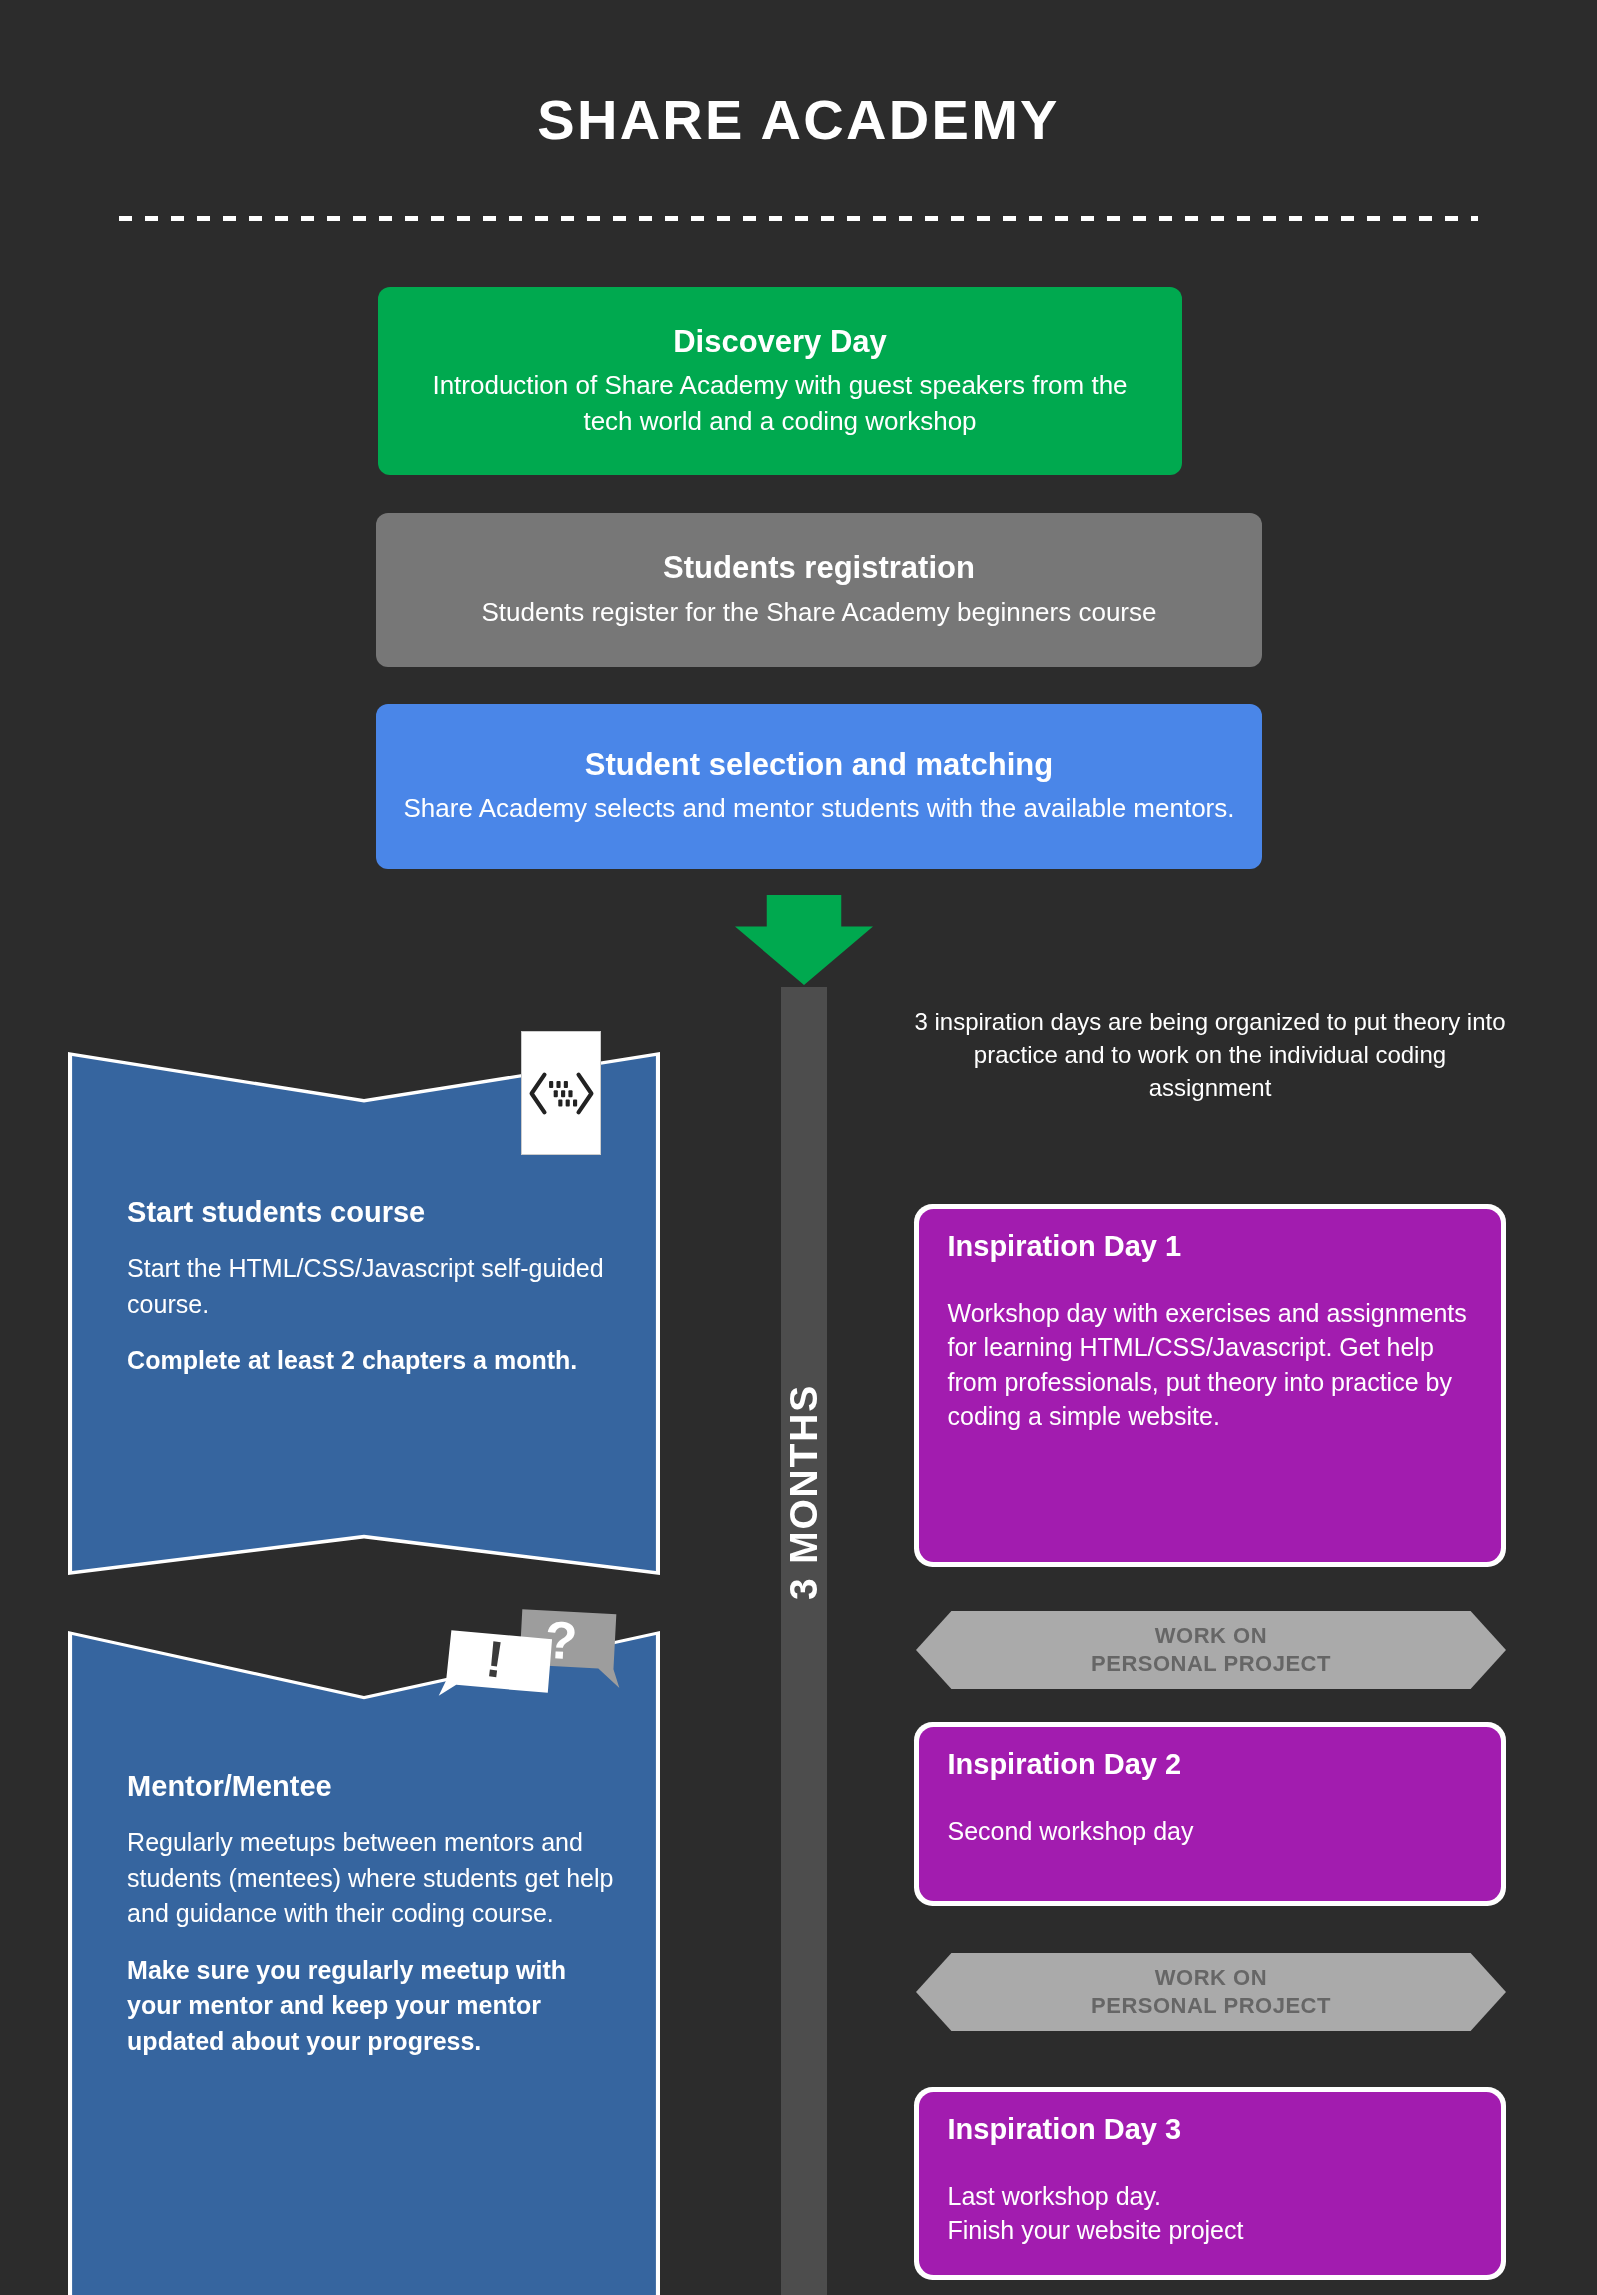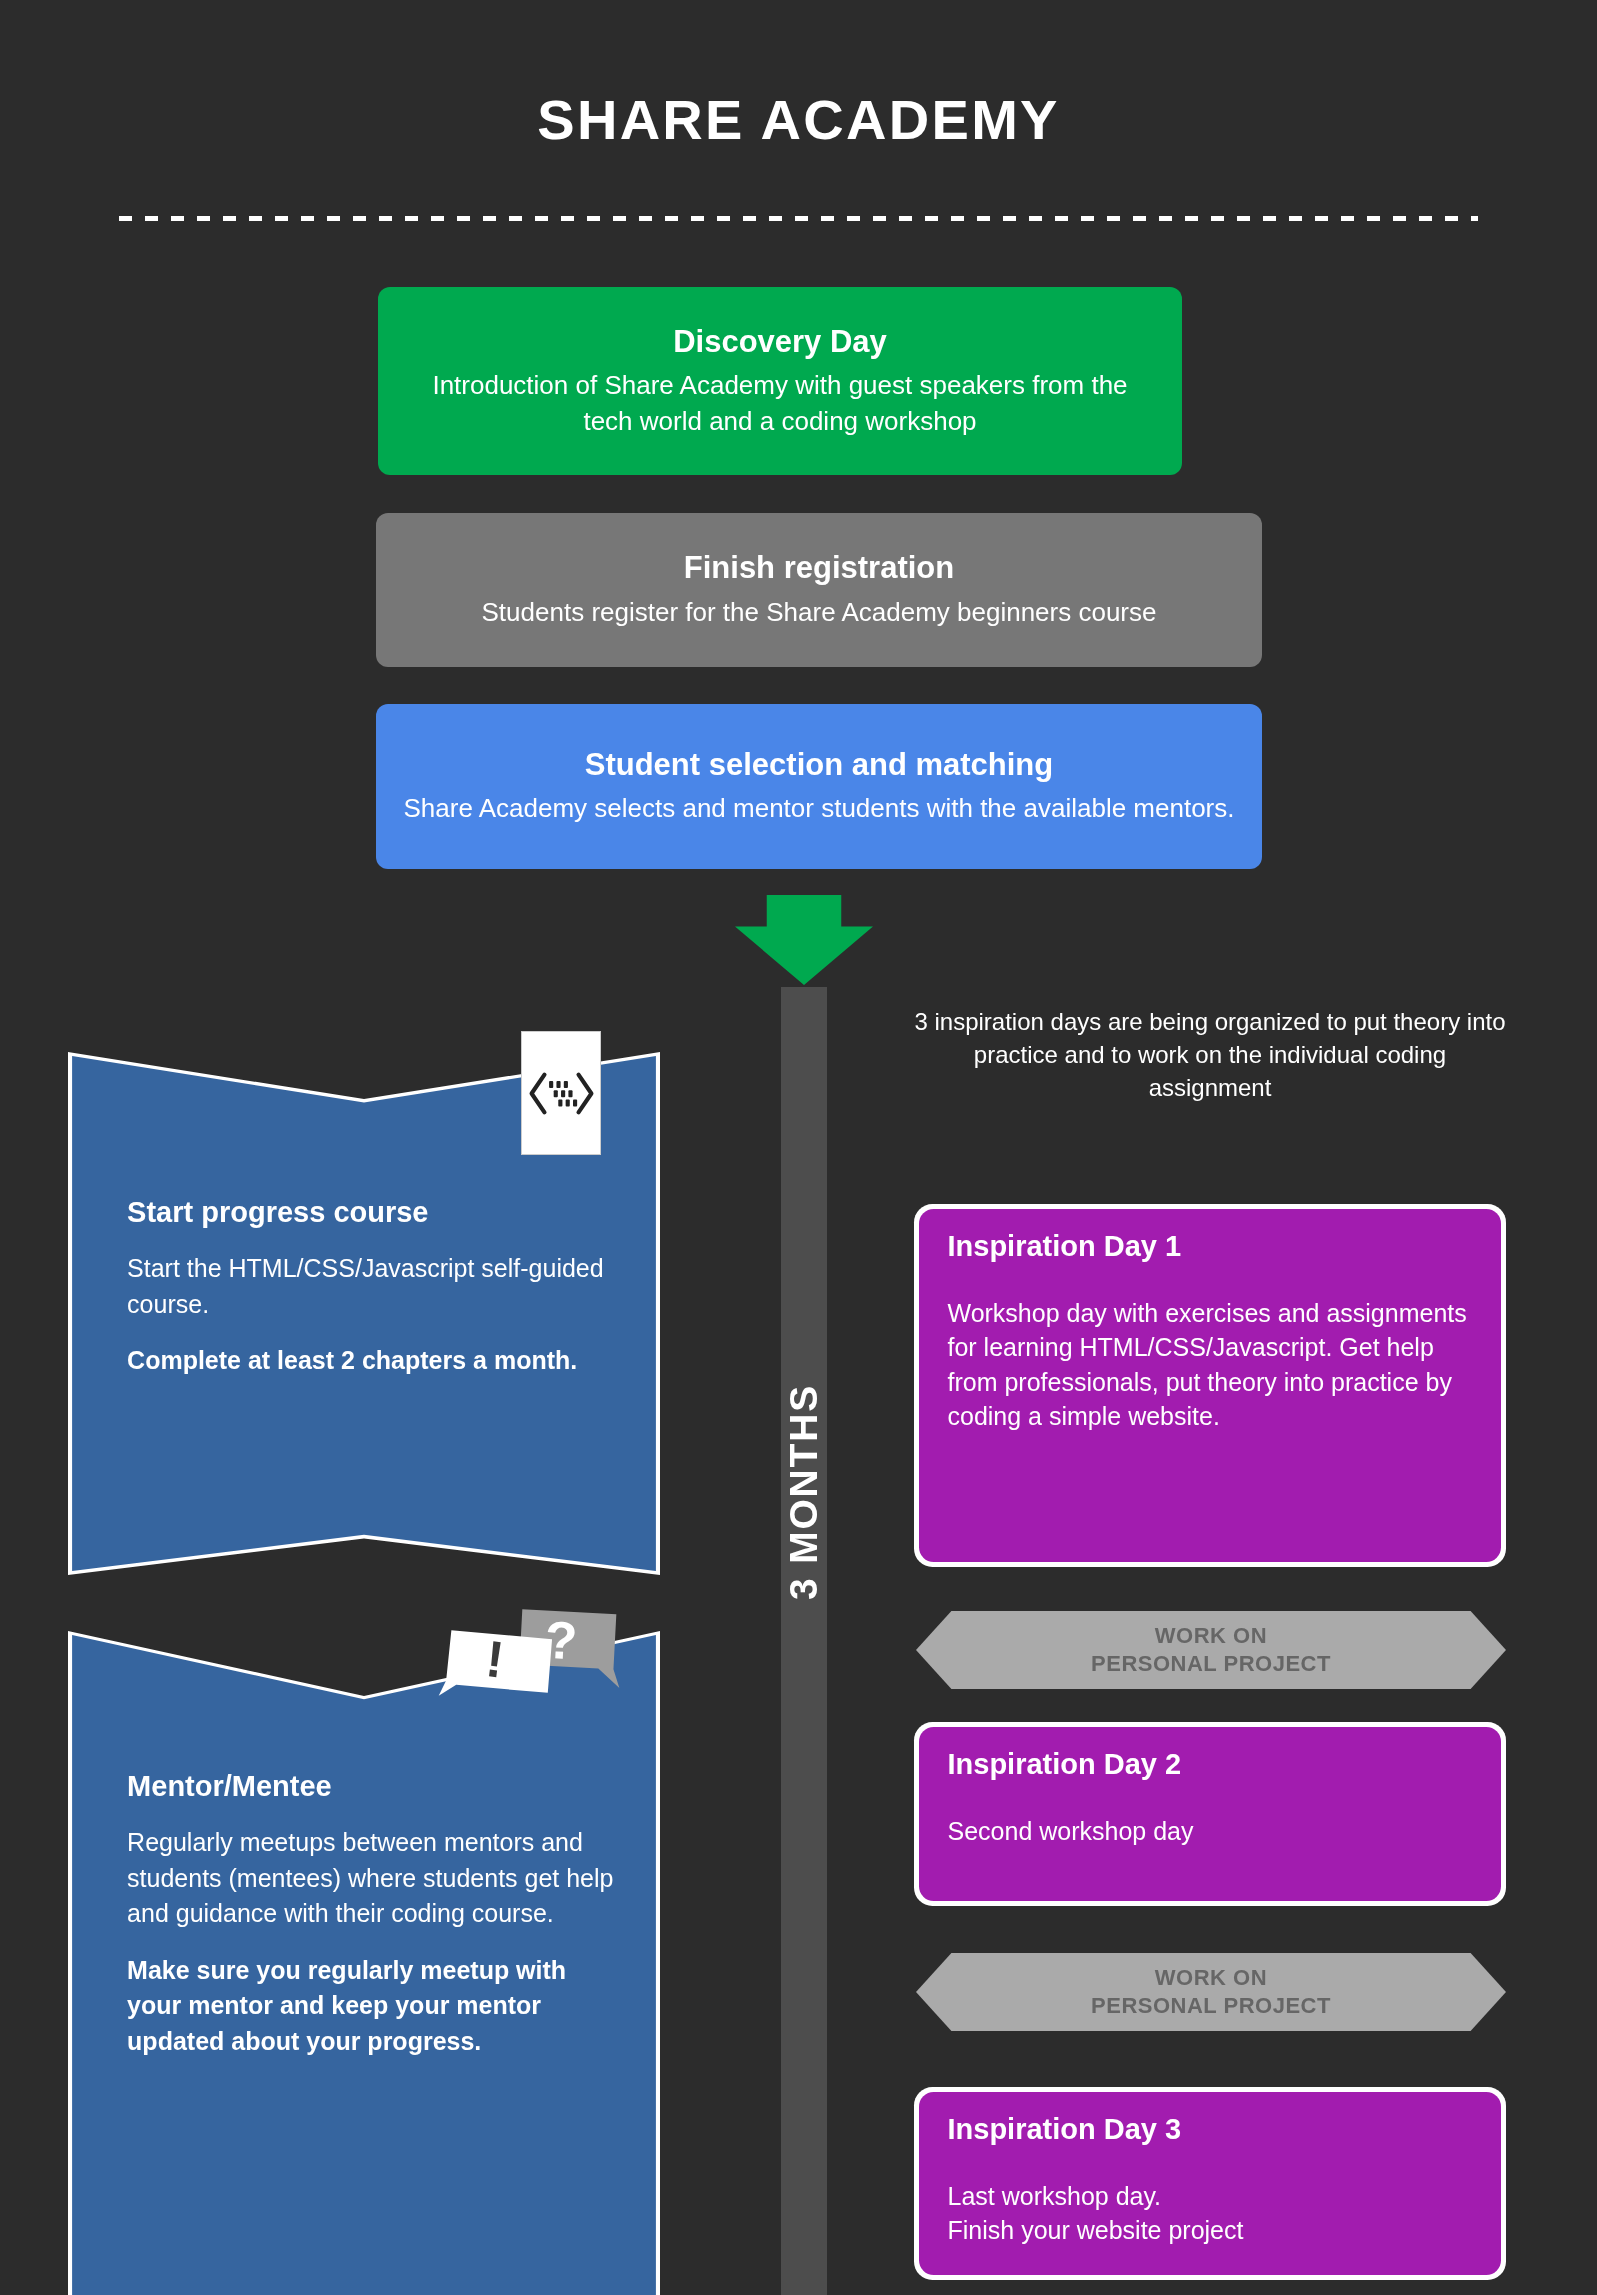--- a/index.html
+++ b/index.html
@@ -141,40 +141,40 @@
   <div id="page-title">SHARE ACADEMY</div>
   <div id="header-divider"></div>
 </div>
 
 <div class="intro-box" id="box-discovery">
   <div class="intro-title">Discovery Day</div>
   <div class="intro-desc">Introduction of Share Academy with guest speakers from the tech world and a coding workshop</div>
 </div>
 
 <div class="intro-box" id="box-registration">
-  <div class="intro-title">Finish registration</div>
+  <div class="intro-title">Students registration</div>
   <div class="intro-desc">Students register for the Share Academy beginners course</div>
 </div>
 
 <div class="intro-box" id="box-selection">
   <div class="intro-title">Student selection and matching</div>
   <div class="intro-desc">Share Academy selects and mentor students with the available mentors.</div>
 </div>
 
 <div id="timeline">
   <div id="timeline-arrow-top"></div>
   <div id="timeline-bar"></div>
 
   <div id="timeline-label">3 MONTHS</div>
 </div>
 
 <div class="ribbon" id="ribbon-beginners">
   <div class="ribbon-inner">
     <div class="ribbon-body">
-      <div class="rb-title">Start progress course</div>
+      <div class="rb-title">Start students course</div>
       <div class="rb-gap"></div>
       <div class="rb-text">Start the HTML/CSS/Javascript self-guided course.</div>
       <div class="rb-gap"></div>
       <div class="rb-text bold">Complete at least 2 chapters a month.</div>
     </div>
   </div>
 </div>
 
 <div id="code-tag-icon">
   <svg width="69" height="51" viewBox="0 0 150 110" aria-hidden="true">

